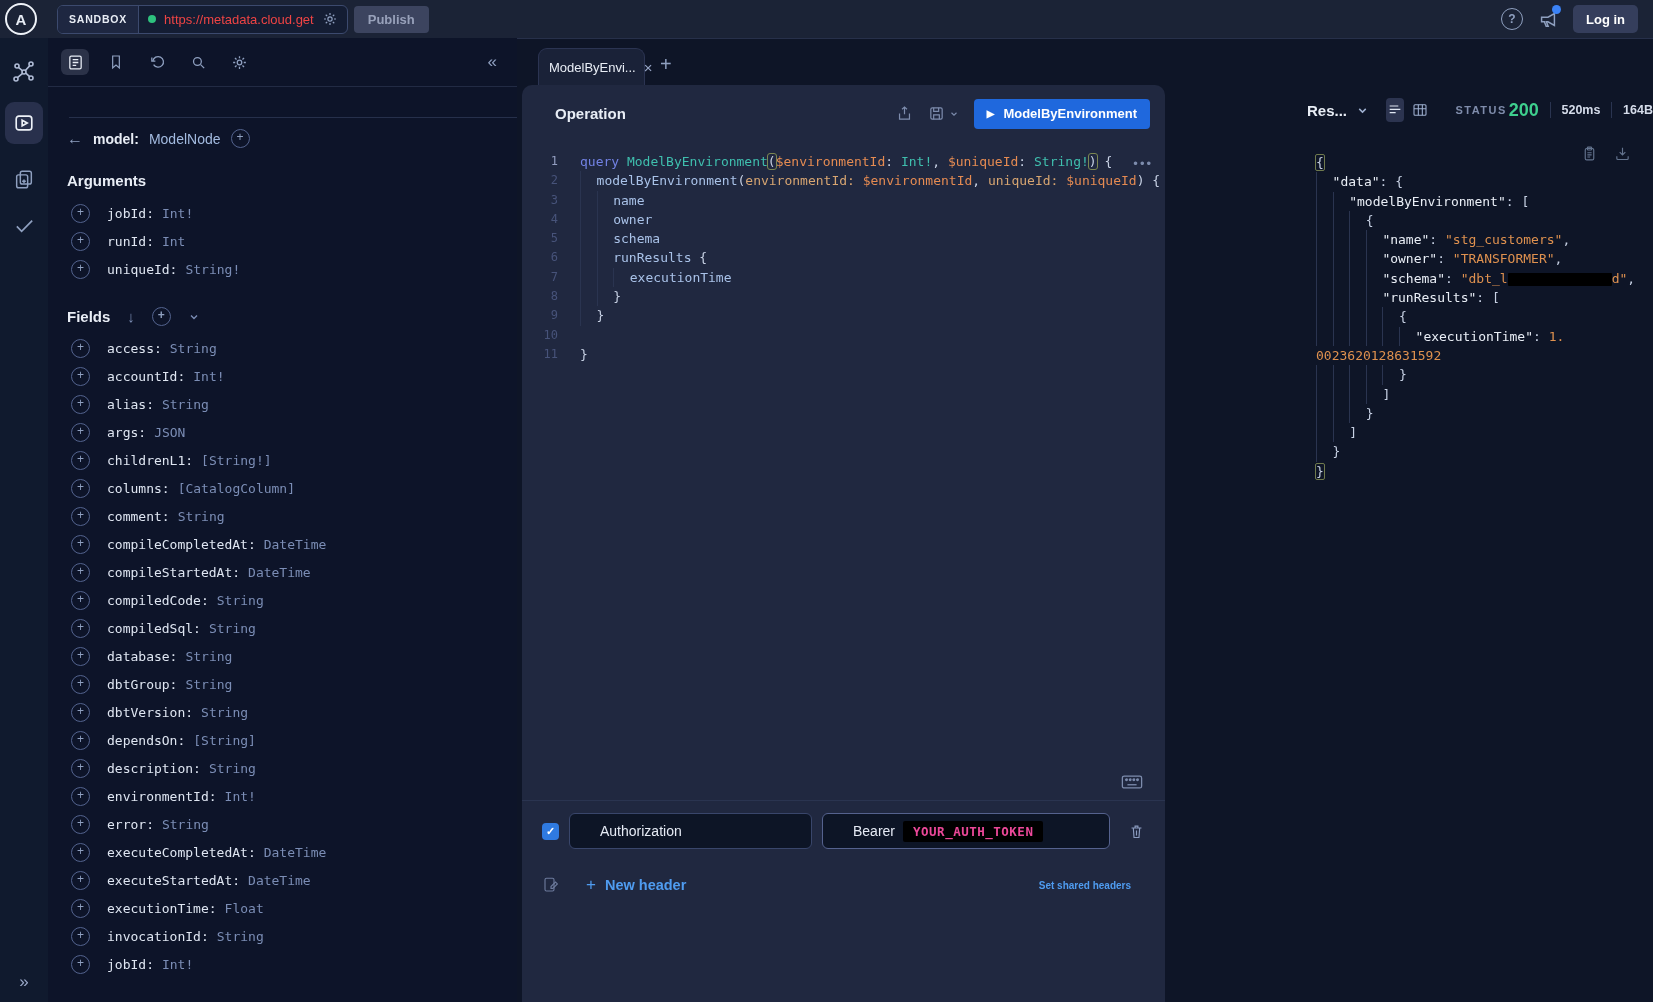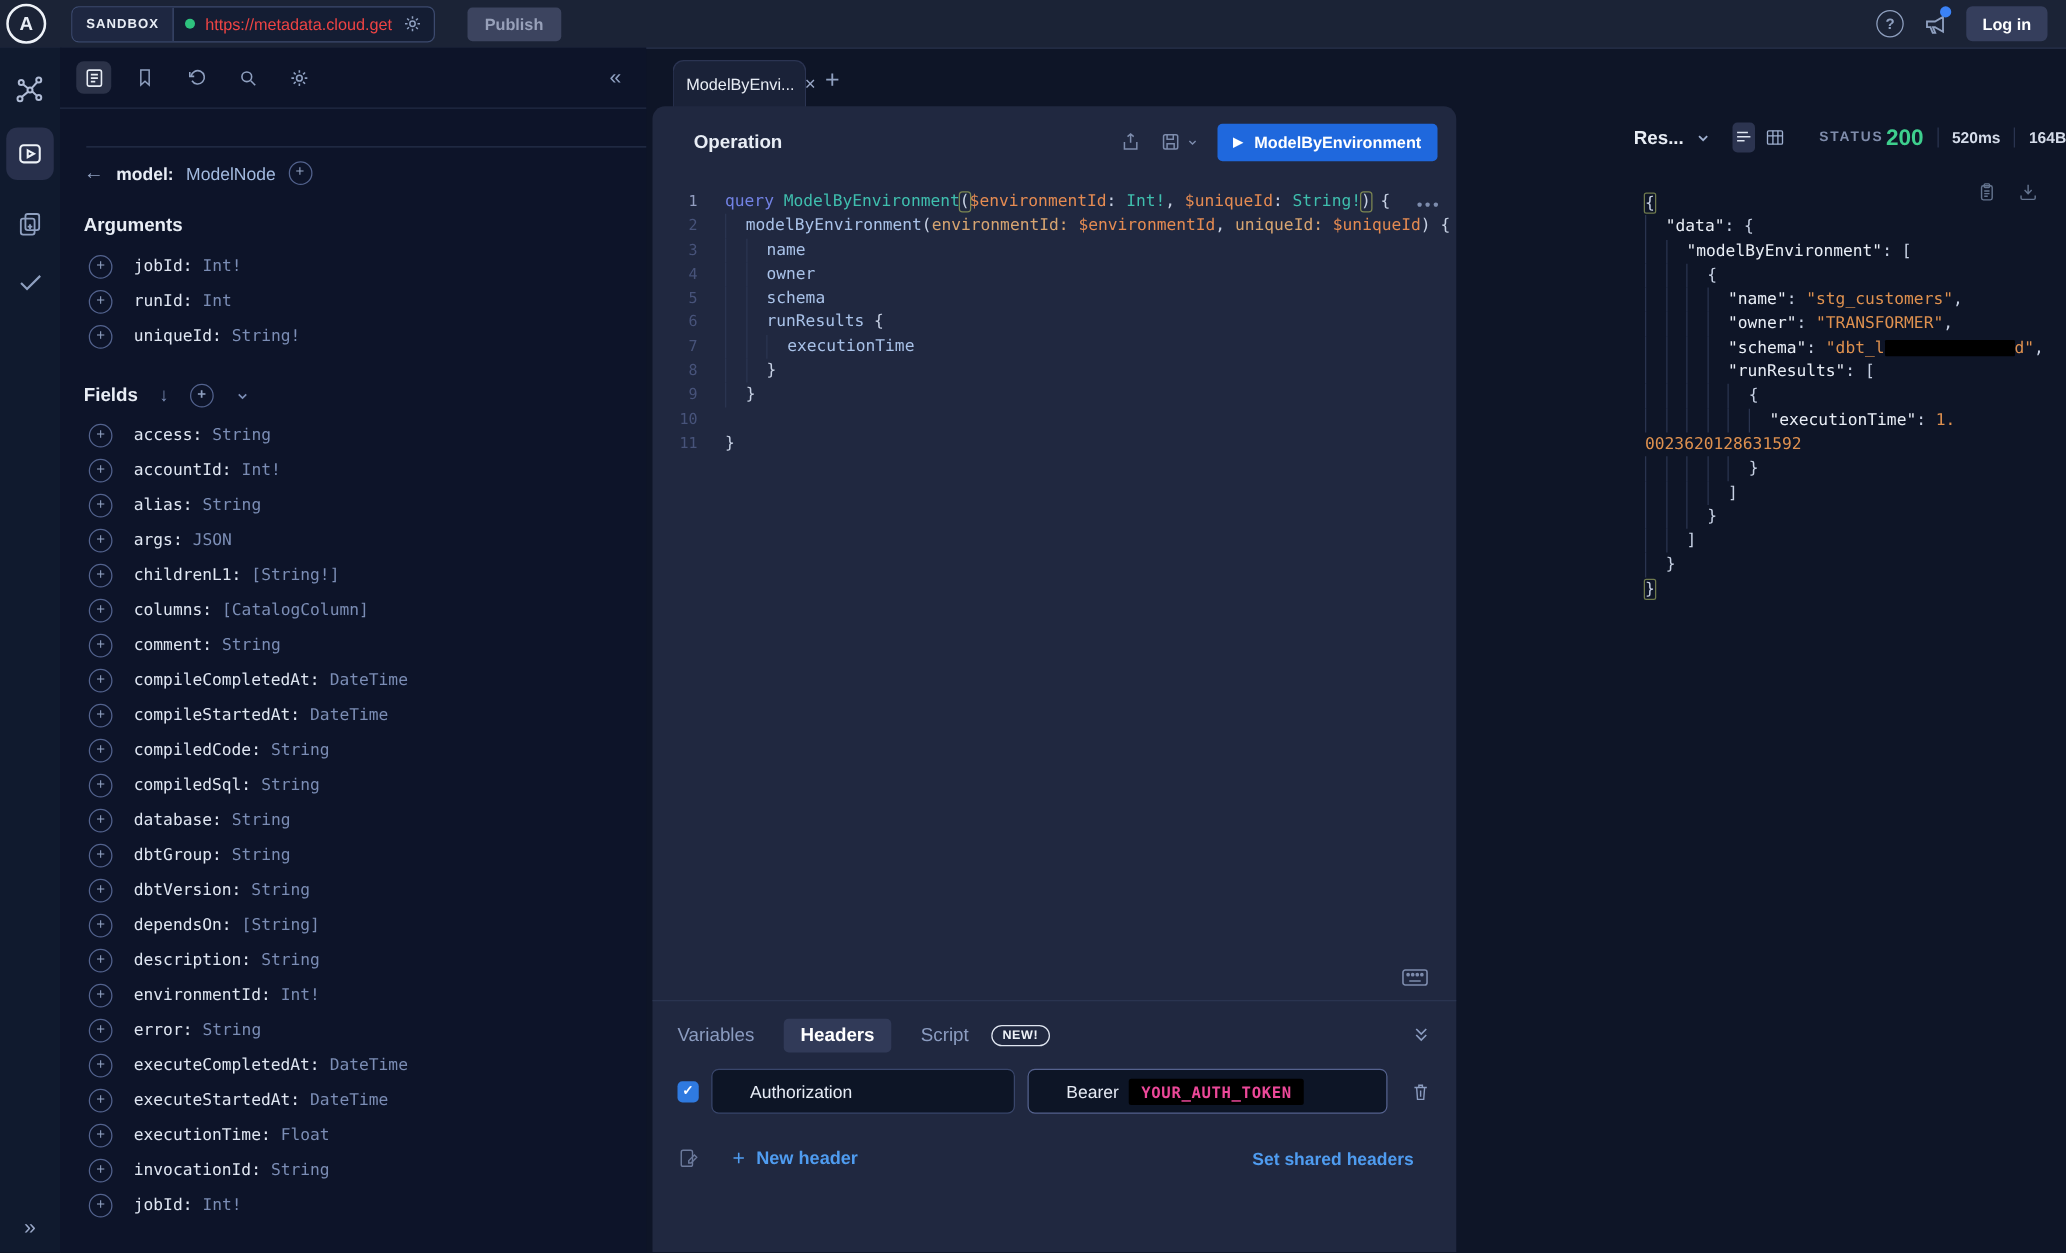--- a/index.html
+++ b/index.html
@@ -11,21 +11,21 @@
   .topbar{position:absolute;top:0;left:0;right:0;height:38px;background:#1b2336;
           border-bottom:1px solid #27304a;display:flex;align-items:center;}
   .logo{width:28px;height:28px;border:2px solid #eef2f8;border-radius:50%;margin-left:5px;
         display:flex;align-items:center;justify-content:center;font-weight:bold;font-size:15px;}
   .urlgroup{margin-left:20px;height:27px;border:1px solid #3c4a6e;border-radius:6px;
             display:flex;align-items:center;background:#141d33;overflow:hidden;}
   .sandbox-seg{padding:0 11px;font-size:10.5px;font-weight:bold;letter-spacing:.8px;height:100%;
                display:flex;align-items:center;border-right:1px solid #3c4a6e;background:#1e2741;color:#e8edf5;}
   .url-seg{display:flex;align-items:center;gap:8px;padding:0 9px;font-size:13px;color:#ef4444;}
   .dot{width:8px;height:8px;border-radius:50%;background:#2ec27e;}
-  .publish{margin-left:26px;height:27px;padding:0 14px;background:#3c445f;border-radius:4px;
+  .publish{margin-left:6px;height:27px;padding:0 14px;background:#3c445f;border-radius:4px;
            display:flex;align-items:center;font-size:13px;font-weight:bold;color:#98a1ba;}
   .top-right{margin-left:auto;display:flex;align-items:center;gap:14px;padding-right:15px;}
   .help{width:20px;height:20px;border:1.5px solid #8fa0c0;border-radius:50%;color:#8fa0c0;
         font-size:12px;font-weight:bold;display:flex;align-items:center;justify-content:center;}
   .mega{position:relative;color:#8fa0c0;}
   .mega .ndot{position:absolute;top:-3px;right:-2px;width:9px;height:9px;border-radius:50%;background:#3b82f6;}
   .login{height:28px;padding:0 13px;background:#353e5c;border-radius:5px;font-size:13px;
          font-weight:bold;display:flex;align-items:center;color:#fff;}
 
   
@@ -111,21 +111,21 @@
   .inp.name{width:276px;}
   .inp.value{width:350px;border-color:#55628e;}
   .tok{background:#000;color:#ec4899;font-family:"DejaVu Sans Mono",monospace;font-size:12.5px;
        font-weight:bold;padding:3px 10px;margin-left:8px;border-radius:2px;letter-spacing:.5px;}
   .trash{color:#8b9cc0;margin-left:8px;}
   .hfoot{display:flex;align-items:center;margin-top:26px;}
   .preserve{color:#6c7a9c;}
   .newheader{margin-left:26px;color:#4f9cf0;font-weight:bold;font-size:14.5px;display:flex;
              align-items:center;gap:9px;}
   .newheader .plus-sign{font-size:17px;font-weight:normal;}
-  .shared{margin-left:auto;color:#4f9cf0;font-weight:bold;font-size:14px;padding-right:14px;}
+  .shared{margin-left:auto;color:#4f9cf0;font-weight:bold;font-size:10px;padding-right:14px;}
 
   
   .resp{position:absolute;left:1290px;top:85px;right:0;bottom:0;}
   .resp-head{display:flex;align-items:center;height:50px;padding-left:17px;}
   .resp-title{font-size:15px;font-weight:bold;}
   .resp-chev{color:#9fb0d0;margin-left:9px;}
   .vbtn{width:28px;height:24px;border-radius:4px;display:flex;align-items:center;justify-content:center;
         color:#9fb0d0;}
   .vbtn.active{background:#2c3450;color:#dfe6f2;}
   .vb1{margin-left:17px;} .vb2{margin-left:7px;}
@@ -482,32 +482,20 @@
             <rect x="1.5" y="1.5" width="21" height="13" rx="2"></rect>
             <circle cx="6" cy="5.5" r="0.9" fill="currentColor"></circle>
             <circle cx="10" cy="5.5" r="0.9" fill="currentColor"></circle>
             <circle cx="14" cy="5.5" r="0.9" fill="currentColor"></circle>
             <circle cx="18" cy="5.5" r="0.9" fill="currentColor"></circle>
             <path d="M7 11h10"></path>
           </svg>
       </div>
     </div>
     <div class="bottom-sec">
-      <div class="btabs">
-        <span class="btab">Variables</span>
-        <span class="btab active">Headers</span>
-        <span class="btab">Script</span>
-        <span class="newbadge">NEW!</span>
-        <span class="collapse2">
-          <svg width="16" height="16" viewBox="0 0 20 20" fill="none" stroke="currentColor" stroke-width="1.7">
-              <path d="M5 4l5 5 5-5"></path>
-              <path d="M5 10l5 5 5-5"></path>
-            </svg>
-        </span>
-      </div>
       <div class="hrow">
         <div class="cb">✓</div>
         <input class="inp name" value="Authorization" style="">
         <div class="inp value">
           <span>Bearer</span>
           <span class="tok">YOUR_AUTH_TOKEN</span>
         </div>
         <span class="trash">
           <svg width="17" height="17" viewBox="0 0 24 24" fill="none" stroke="currentColor" stroke-width="1.6">
               <path d="M5 7h14M10 7V4.5h4V7M7.5 7l1 13.5h7l1-13.5M12 10.5v7"></path>

